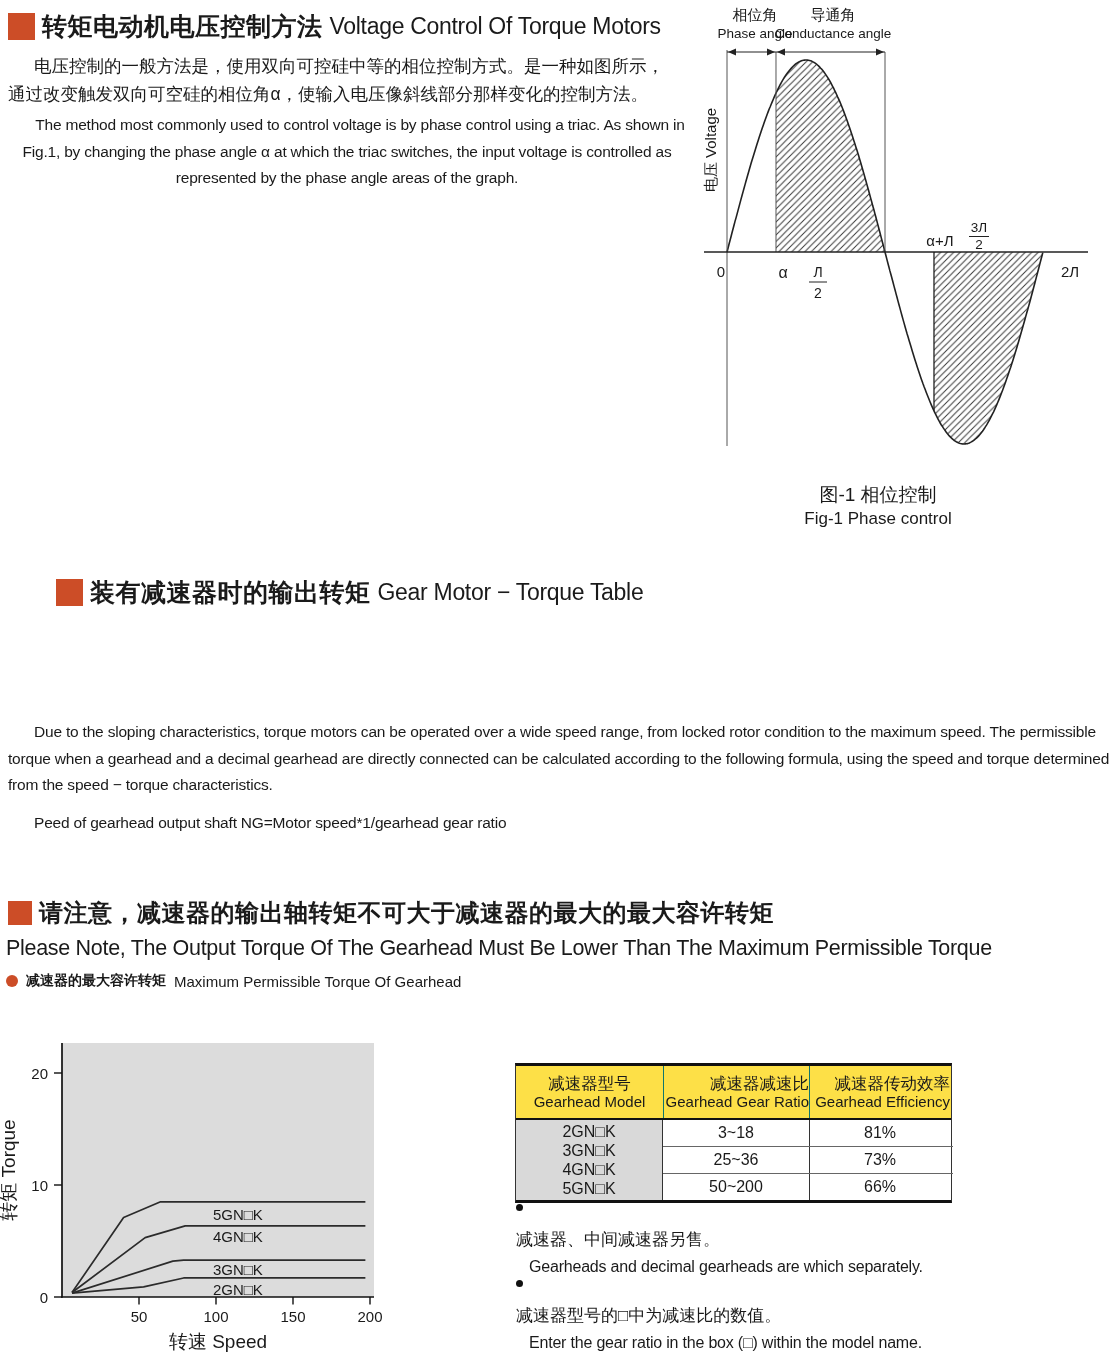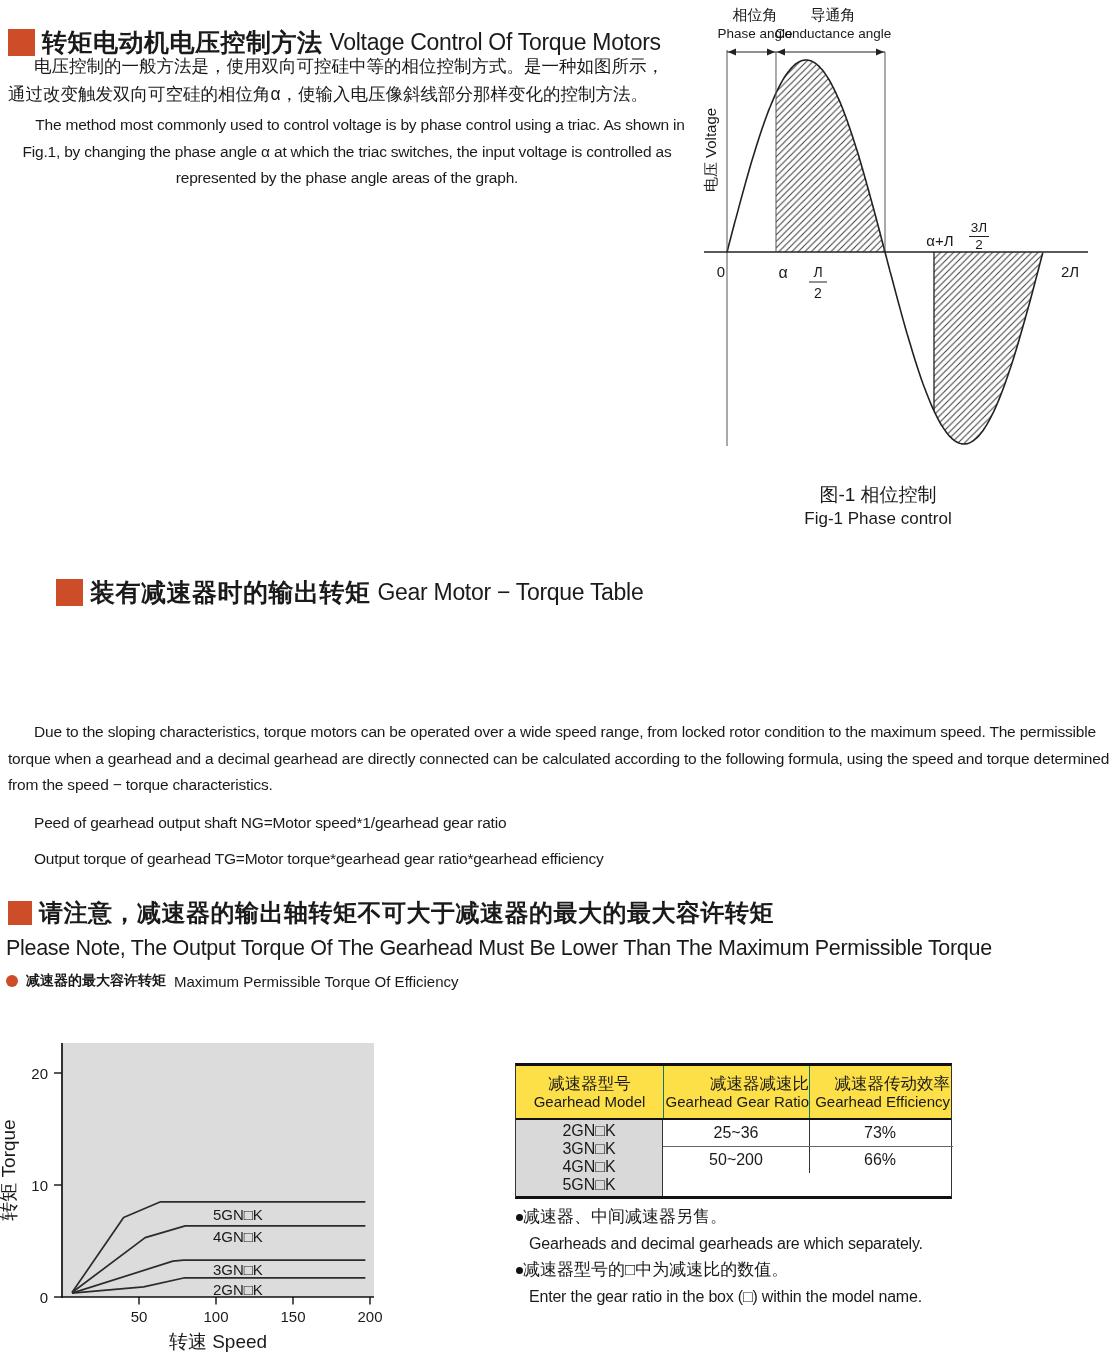--- a/index.html
+++ b/index.html
@@ -40,32 +40,32 @@
              border-right:1px solid #333;padding:2px 0;}
   .gt-model{font-size:16px;line-height:18px;}
   .gt-rows{display:flex;flex-direction:column;}
   .gt-row{display:grid;grid-template-columns:146px 141px;height:26px;}
   .gt-row + .gt-row{border-top:1px solid #666;}
   .gt-cell{display:flex;align-items:center;justify-content:center;font-size:16px;}
   .gt-cell + .gt-cell{border-left:1px solid #333;}
 
   
   #notes{position:absolute;left:516px;top:1204px;width:580px;}
-  .note-zh{display:flex;align-items:center;gap:0;font-size:17px;line-height:26.5px;}
+  .note-zh{display:flex;align-items:flex-start;gap:16px;font-size:17px;line-height:26.5px;flex-direction:column;}
   .ndot{width:7px;height:7px;border-radius:50%;background:#111;flex:0 0 auto;}
   .note-en{padding-left:13px;font-size:16px;line-height:26.5px;letter-spacing:-0.2px;}
 
   svg text{font-family:"Liberation Sans",sans-serif;fill:#1a1a1a;}
 </style>
 </head>
 <body>
 
 <div id="page">
 
-  <div class="sec-header" style="top:26px;left:8px;">
+  <div class="sec-header" style="top:10px;left:8px;">
     <span class="sq" style="background: rgb(204, 77, 39);"></span>
     <span class="h-zh">转矩电动机电压控制方法</span>
     <span class="h-en">Voltage Control Of Torque Motors</span>
   </div>
   <p class="para-zh abs" style="top:52px;left:8px;width:665px;">电压控制的一般方法是，使用双向可控硅中等的相位控制方式。是一种如图所示，通过改变触发双向可空硅的相位角α，使输入电压像斜线部分那样变化的控制方法。</p>
   <p class="para-en abs" style="top:112px;left:8px;width:678px;text-align:center;">The method most commonly used to control voltage is by phase control using a triac. As shown in Fig.1, by changing the phase angle α at which the triac switches, the input voltage is controlled as represented by the phase angle areas of the graph.</p>
 
   <svg id="figure-svg" class="abs" style="left:686px;top:0;" width="414" height="530" viewBox="0 0 414 530">
       <defs>
         <pattern id="hatch" width="6.5" height="6.5" patternUnits="userSpaceOnUse">
@@ -106,32 +106,31 @@
     </svg>
 
   <div class="sec-header" style="top:576px;left:8px;margin-left:48px;">
     <span class="sq" style="background: rgb(204, 77, 39);"></span>
     <span class="h-zh">装有减速器时的输出转矩</span>
     <span class="h-en">Gear Motor − Torque Table</span>
   </div>
   <div class="abs" style="top:719px;left:8px;width:1110px;">
     <p class="para-en">Due to the sloping characteristics, torque motors can be operated over a wide speed range, from locked rotor condition to the maximum speed. The permissible torque when a gearhead and a decimal gearhead are directly connected can be calculated according to the following formula, using the speed and torque determined from the speed − torque characteristics.</p>
     <div class="formula formula-en" style="margin-top:10px;">Peed of gearhead output shaft NG=Motor speed*1/gearhead gear ratio</div>
-    <div class="formula formula-en" style="margin-top:9px;">Output torque of gearhead TG=Motor torque*gearhead gear ratio*gearhead efficiency</div>
   </div>
 
   <div class="sec-header" style="top:897px;left:8px;">
     <span class="sq small" style="background: rgb(204, 77, 39);"></span>
     <span class="h-zh" style="font-size:24px;">请注意，减速器的输出轴转矩不可大于减速器的最大的最大容许转矩</span>
   </div>
   <div id="sec3-en" class="abs" style="top:936px;left:6px;">Please Note, The Output Torque Of The Gearhead Must Be Lower Than The Maximum Permissible Torque</div>
   <div class="bullet-line abs" style="top:972px;left:6px;">
     <span class="dot" style="background: rgb(204, 77, 39);"></span>
     <span class="bullet-zh">减速器的最大容许转矩</span>
-    <span class="bullet-en">Maximum Permissible Torque Of Efficiency</span>
+    <span class="bullet-en">Maximum Permissible Torque Of Gearhead</span>
   </div>
 
   <svg id="chart-svg" class="abs" style="left:0;top:1031px;" width="432" height="330" viewBox="0 0 432 330">
       <rect x="62" y="12" width="312" height="254" fill="#dcdcdc"></rect>
       <line x1="54" y1="266" x2="62" y2="266" stroke="#111" stroke-width="1.4"></line>
       <text x="48" y="271.5" text-anchor="end" font-size="15">0</text>
       <line x1="54" y1="154" x2="62" y2="154" stroke="#111" stroke-width="1.4"></line>
       <text x="48" y="159.5" text-anchor="end" font-size="15">10</text>
       <line x1="54" y1="42" x2="62" y2="42" stroke="#111" stroke-width="1.4"></line>
       <text x="48" y="47.5" text-anchor="end" font-size="15">20</text>
@@ -174,20 +173,24 @@
     </div>
     <div class="gt-body">
       <div class="gt-models" style="background: rgb(217, 217, 217);">
         <div class="gt-model">2GN□K</div>
         <div class="gt-model">3GN□K</div>
         <div class="gt-model">4GN□K</div>
         <div class="gt-model">5GN□K</div>
       </div>
       <div class="gt-rows">
         <div class="gt-row">
+          <div class="gt-cell">3~18</div>
+          <div class="gt-cell">81%</div>
+        </div>
+        <div class="gt-row">
           <div class="gt-cell">25~36</div>
           <div class="gt-cell">73%</div>
         </div>
         <div class="gt-row">
           <div class="gt-cell">50~200</div>
           <div class="gt-cell">66%</div>
         </div>
       </div>
     </div>
   </div>

